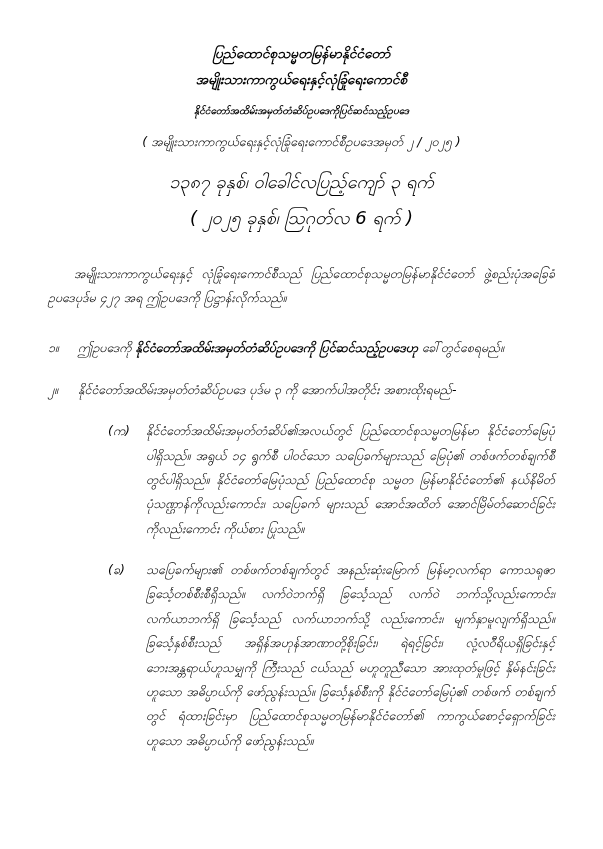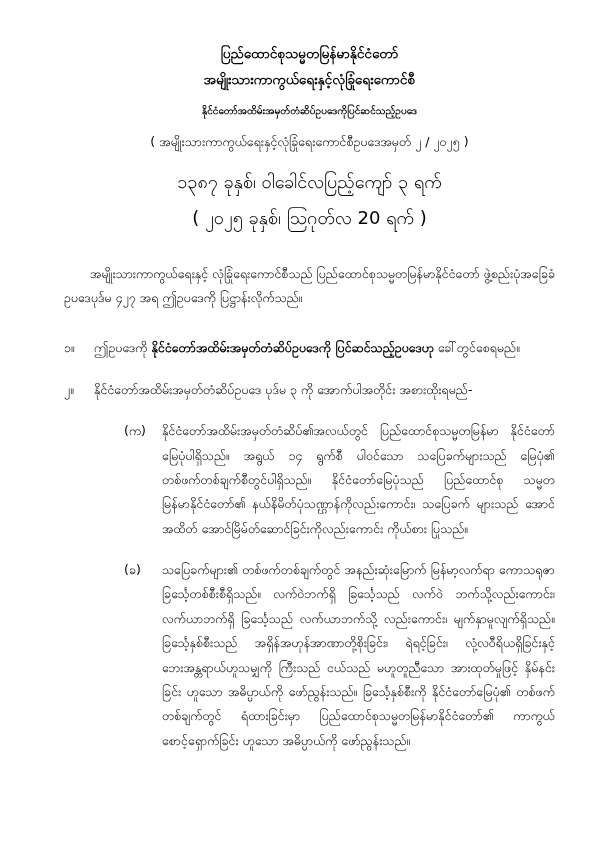--- a/index.html
+++ b/index.html
@@ -11,22 +11,23 @@
     width: 603px;
     height: 849px;
     font-family: "DejaVu Sans", "Liberation Sans", sans-serif;
     color: #000000;
     overflow: hidden;
   }
   .page {
     width: 603px;
     height: 849px;
     box-sizing: border-box;
-    padding: 40px 48px 20px 64px;
+    padding: 40px 48px 20px 48px;
     position: relative;
+    font-style: italic;
   }
   .heading-block {
     text-align: center;
   }
   .h-line {
     font-size: 13.5px;
     line-height: 1.95;
     font-weight: 600;
     letter-spacing: 0.1px;
   }
@@ -104,21 +105,21 @@
 
   <div class="heading-block">
     <div class="h-line">ပြည်ထောင်စုသမ္မတမြန်မာနိုင်ငံတော်</div>
     <div class="h-line">အမျိုးသားကာကွယ်ရေးနှင့်လုံခြုံရေးကောင်စီ</div>
     <div class="spacer-sm"></div>
     <div class="h-line big">နိုင်ငံတော်အထိမ်းအမှတ်တံဆိပ်ဥပဒေကိုပြင်ဆင်သည့်ဥပဒေ</div>
     <div class="spacer-sm"></div>
     <div class="h-sub">( အမျိုးသားကာကွယ်ရေးနှင့်လုံခြုံရေးကောင်စီဥပဒေအမှတ်  ၂ / ၂၀၂၅ )</div>
     <div class="spacer-sm"></div>
     <div class="h-date">၁၃၈၇ ခုနှစ်၊ ဝါခေါင်လပြည့်ကျော် ၃ ရက်</div>
-    <div class="h-date">( ၂၀၂၅ ခုနှစ်၊ သြဂုတ်လ  20  ရက် )</div>
+    <div class="h-date">( ၂၀၂၅ ခုနှစ်၊ သြဂုတ်လ  6  ရက် )</div>
   </div>
 
   <div class="spacer-lg"></div>
 
   <div class="body-text">
 
     <div class="para para-indent">အမျိုးသားကာကွယ်ရေးနှင့် လုံခြုံရေးကောင်စီသည် ပြည်ထောင်စုသမ္မတမြန်မာနိုင်ငံတော် ဖွဲ့စည်းပုံအခြေခံဥပဒေပုဒ်မ ၄၂၇ အရ ဤဥပဒေကို ပြဋ္ဌာန်းလိုက်သည်။</div>
 
     <div class="spacer-sm"></div>
 

